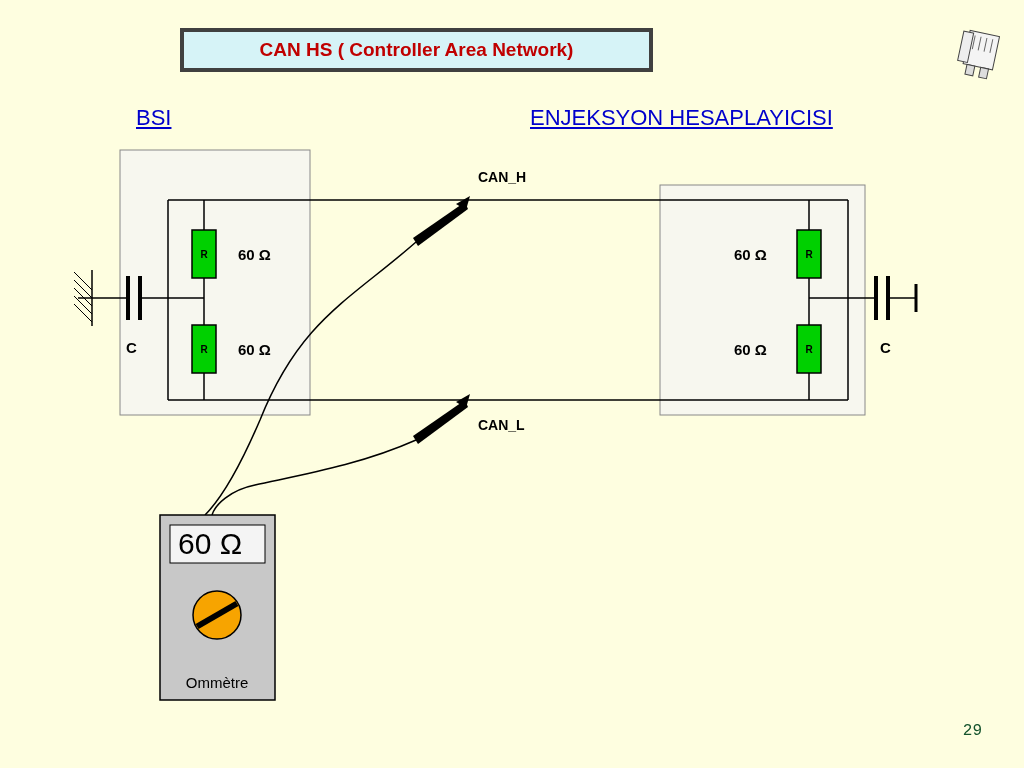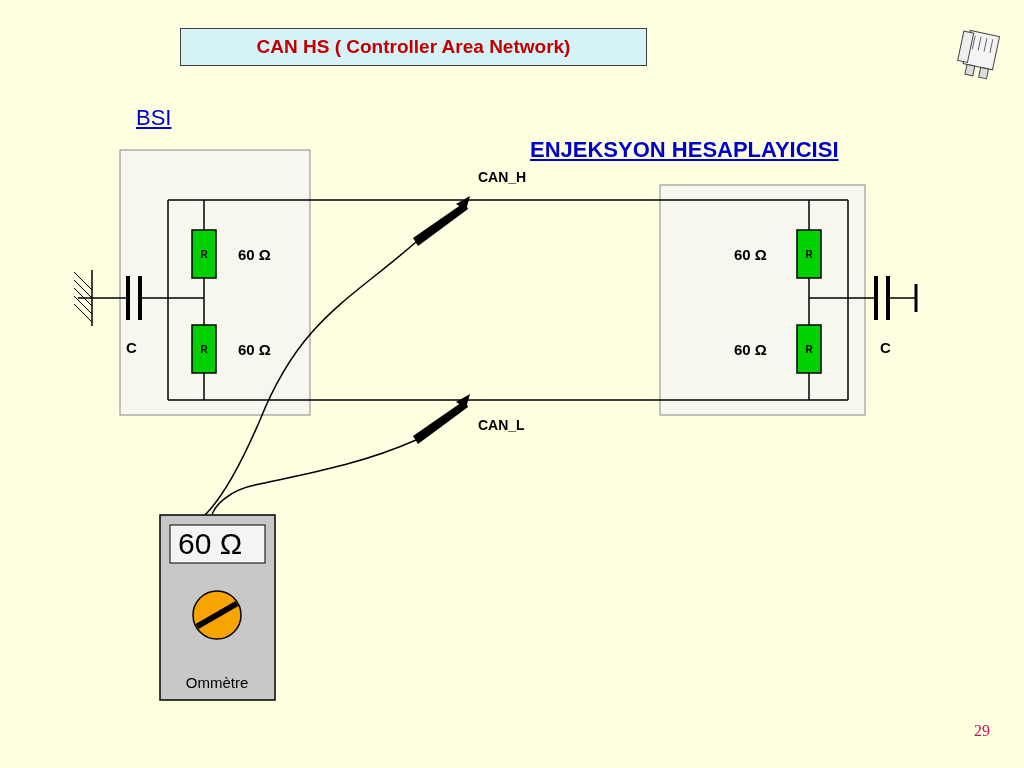--- a/index.html
+++ b/index.html
@@ -12,21 +12,21 @@
     position: relative;
     overflow: hidden;
   }
   .title-bar {
     position: absolute;
     left: 180px;
     top: 28px;
     width: 465px;
     height: 36px;
     background: #d6f3f7;
-    border: 1px solid #404040;
+    border: 4px solid #404040;
     color: #c00000;
     font-size: 19px;
     font-weight: bold;
     text-align: center;
     line-height: 36px;
   }
   .header-left {
     position: absolute;
     left: 136px;
     top: 105px;
@@ -34,31 +34,30 @@
     font-size: 22px;
     font-weight: normal;
     text-decoration: underline;
   }
   .header-right {
     position: absolute;
     left: 530px;
     top: 105px;
     color: #0000cc;
     font-size: 22px;
-    font-weight: bold;
+    font-weight: normal;
     text-decoration: underline;
-    margin-top: 32px;
   }
   .page-number {
     position: absolute;
-    right: 34px;
+    right: 42px;
     bottom: 28px;
-    font-family: Liberation Serif, serif;
+    font-family: Liberation Mono, monospace;
     font-size: 16px;
-    color: #be185d;
+    color: #14532d;
   }
   .connector-icon {
     position: absolute;
     right: 20px;
     top: 24px;
     width: 56px;
     height: 56px;
   }
   svg.diagram {
     position: absolute;

